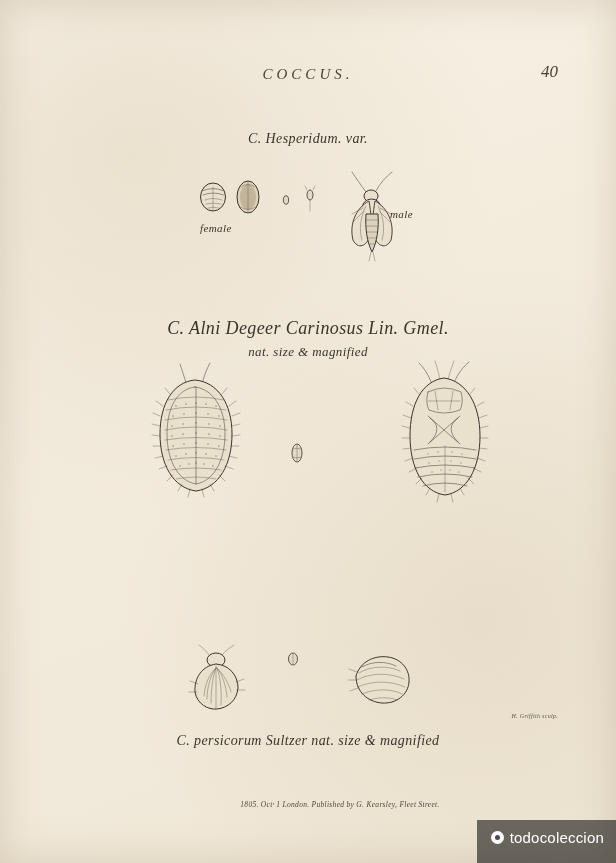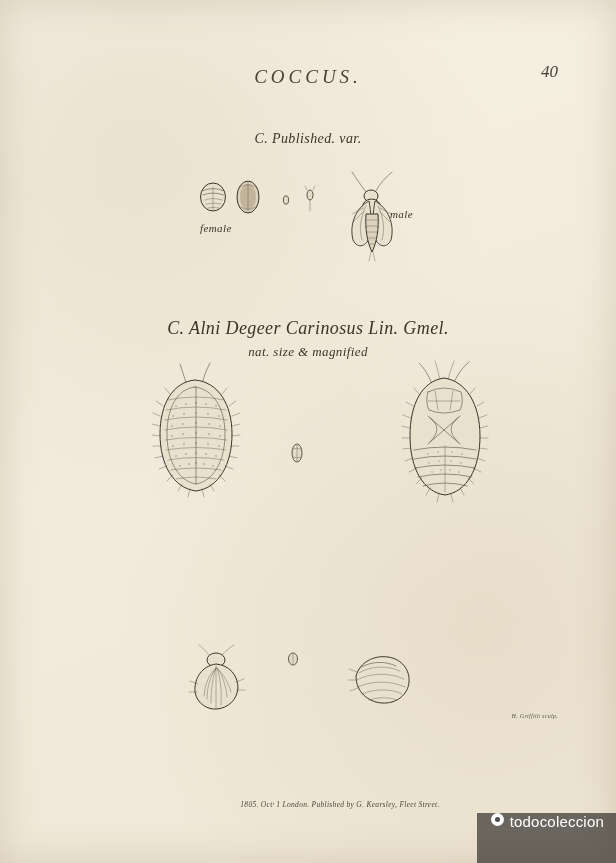--- a/index.html
+++ b/index.html
@@ -42,21 +42,21 @@
     position: absolute;
     left: 0;
     width: 100%;
     text-align: center;
   }
 
   
   #plate-title {
     top: 66px;
     font-family: "Liberation Serif", serif;
-    font-size: 19px;
+    font-size: 15px;
     letter-spacing: 4px;
     color: #4a4238;
     text-transform: uppercase;
   }
   #plate-number {
     position: absolute;
     top: 62px;
     right: 58px;
     font-family: "Liberation Serif", serif;
     font-style: italic;
@@ -143,21 +143,22 @@
     stroke-width: 0.8;
   }
 
   
   #watermark {
     position: absolute;
     right: 0;
     bottom: 0;
     height: 34px;
     display: flex;
-    padding: 0 12px 16px 14px;
+    align-items: center;
+    padding: 0 12px 9px 14px;
     background: rgba(0,0,0,0.55);
     color: #ffffff;
     font-family: "Liberation Sans", sans-serif;
     font-size: 15px;
     letter-spacing: 0.2px;
   }
   #watermark .wm-dot {
     display: inline-block;
     width: 13px;
     height: 13px;
@@ -176,21 +177,21 @@
   }
 </style>
 </head>
 <body>
 
 <div id="plate">
 
   <div class="centered script" id="plate-title">COCCUS.</div>
   <div id="plate-number">40</div>
 
-  <div class="centered script" id="caption-group-1">C. Published. var.</div>
+  <div class="centered script" id="caption-group-1">C. Hesperidum. var.</div>
 
   <div class="fig" id="fig-female-dorsal" style="left:196px; top:178px;">
     <svg width="40" height="40" viewBox="0 0 40 40" aria-hidden="true">
       <ellipse class="body-fill" cx="17" cy="19" rx="12.5" ry="14"></ellipse>
       <path class="ln-thin" d="M6 13 Q17 8 28 13"></path>
       <path class="ln-thin" d="M7 17 Q17 13 27.5 17"></path>
       <path class="ln-hair" d="M9 22 Q17 19 26 22"></path>
       <path class="ln-hair" d="M10 26 Q17 24 25 26"></path>
       <path class="ln-hair" d="M12 30 Q17 28.5 23 30"></path>
       <path class="ln-hair" d="M17 9 L17 32"></path>
@@ -457,20 +458,21 @@
       <path class="ln-hair" d="M13 30 C25 23 45 22 60 29"></path>
       <path class="ln-hair" d="M14 37 C26 31 46 30 61 37"></path>
       <path class="ln-hair" d="M18 44 C29 39 47 38 58 44"></path>
       <path class="ln-hair" d="M25 50 C34 47 46 47 53 50"></path>
       <path class="ln-hair" d="M13 22 L5 19"></path>
       <path class="ln-hair" d="M12 30 L4 30"></path>
       <path class="ln-hair" d="M14 38 L6 41"></path>
     </svg>
   </div>
 
+  <div class="centered script" id="caption-group-3">C. persicorum Sultzer  nat. size &amp; magnified</div>
 
   <div id="engraver-credit">H. Griffith  sculp.</div>
   <div class="centered script" id="imprint">1805. Octᵗ 1 London. Published by G. Kearsley, Fleet Street.</div>
 
   <div id="watermark">
     <span class="wm-dot"></span>
     <span>todocoleccion</span>
   </div>
 
 </div>

